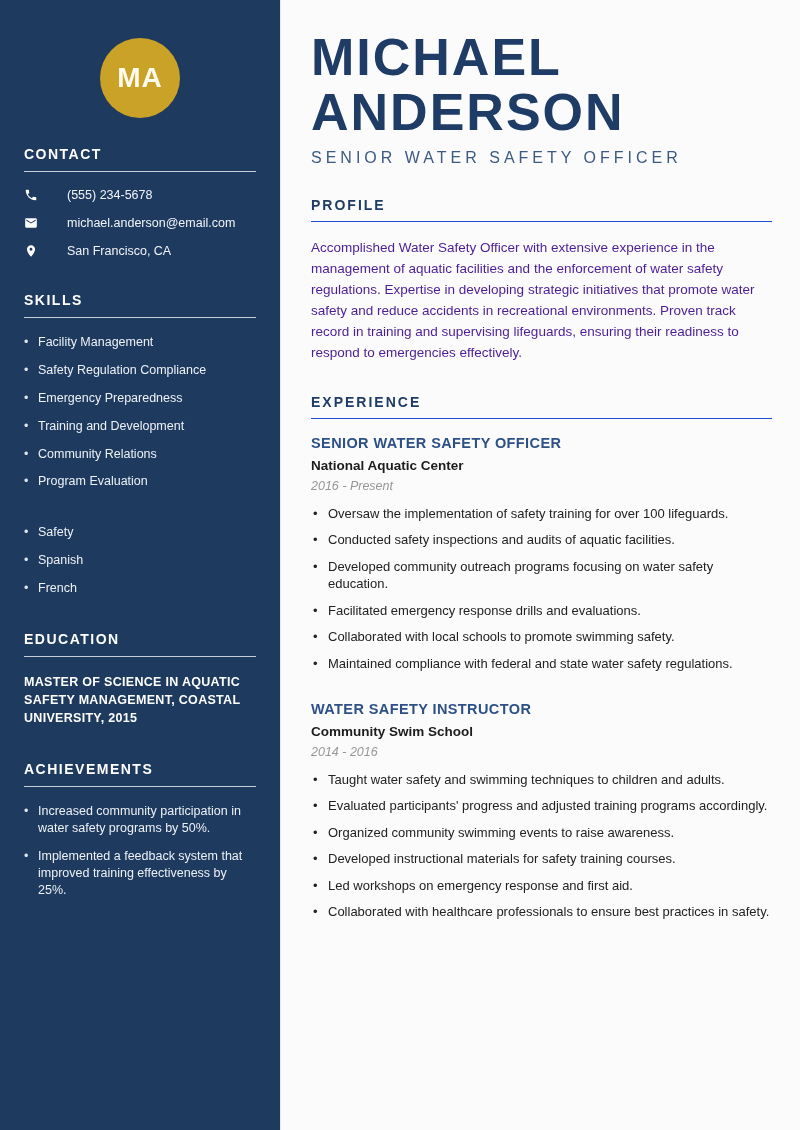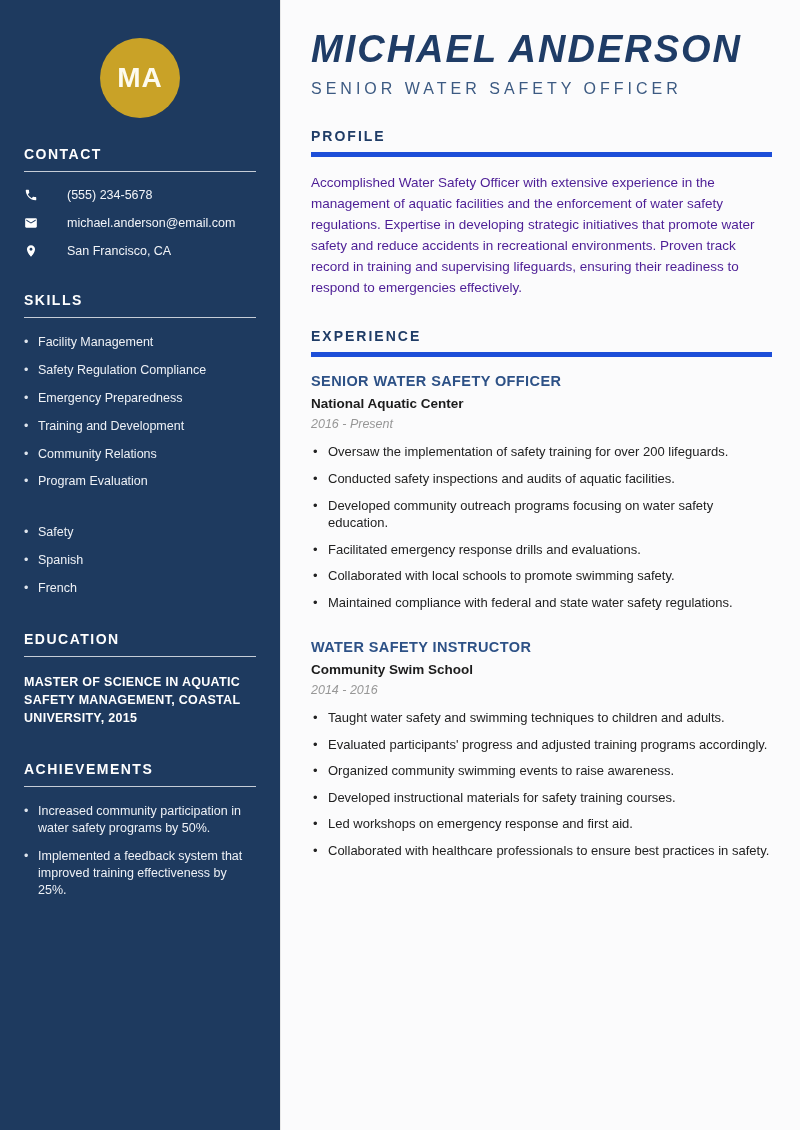--- a/index.html
+++ b/index.html
@@ -87,41 +87,40 @@
   }
 
   
   .main {
     flex: 1;
     background: #fbfbfc;
     padding: 30px 28px 30px 30px;
     border-left: 1px solid #e8e8e8;
   }
   .name {
-    font-size: 38px;
+    font-size: 52px;
     font-weight: 800;
     color: #1f3c66;
     letter-spacing: 2px;
     line-height: 1.05;
-    font-style: italic;
   }
   .job-subtitle {
     font-size: 16px;
     letter-spacing: 4px;
     color: #3c5a82;
     margin-top: 10px;
     font-weight: 400;
   }
   .main-heading {
     font-size: 14px;
     font-weight: bold;
     letter-spacing: 2px;
     color: #1f3c66;
     padding-bottom: 8px;
-    border-bottom: 5px solid #1d4ed8;
+    border-bottom: 1px solid #1d4ed8;
     margin-top: 30px;
     margin-bottom: 16px;
   }
   .profile-text {
     font-size: 13.5px;
     line-height: 1.55;
     color: #4c1d95;
   }
   .job { margin-bottom: 28px; }
   .job-title {
@@ -250,21 +249,21 @@
     </section>
 
     <section>
       <div class="main-heading">EXPERIENCE</div>
 
       <div class="job">
         <div class="job-title">SENIOR WATER SAFETY OFFICER</div>
         <div class="company">National Aquatic Center</div>
         <div class="dates">2016 - Present</div>
         <ul class="job-bullets">
-          <li>Oversaw the implementation of safety training for over 200 lifeguards.</li>
+          <li>Oversaw the implementation of safety training for over 100 lifeguards.</li>
           <li>Conducted safety inspections and audits of aquatic facilities.</li>
           <li>Developed community outreach programs focusing on water safety education.</li>
           <li>Facilitated emergency response drills and evaluations.</li>
           <li>Collaborated with local schools to promote swimming safety.</li>
           <li>Maintained compliance with federal and state water safety regulations.</li>
         </ul>
       </div>
 
       <div class="job">
         <div class="job-title">WATER SAFETY INSTRUCTOR</div>

